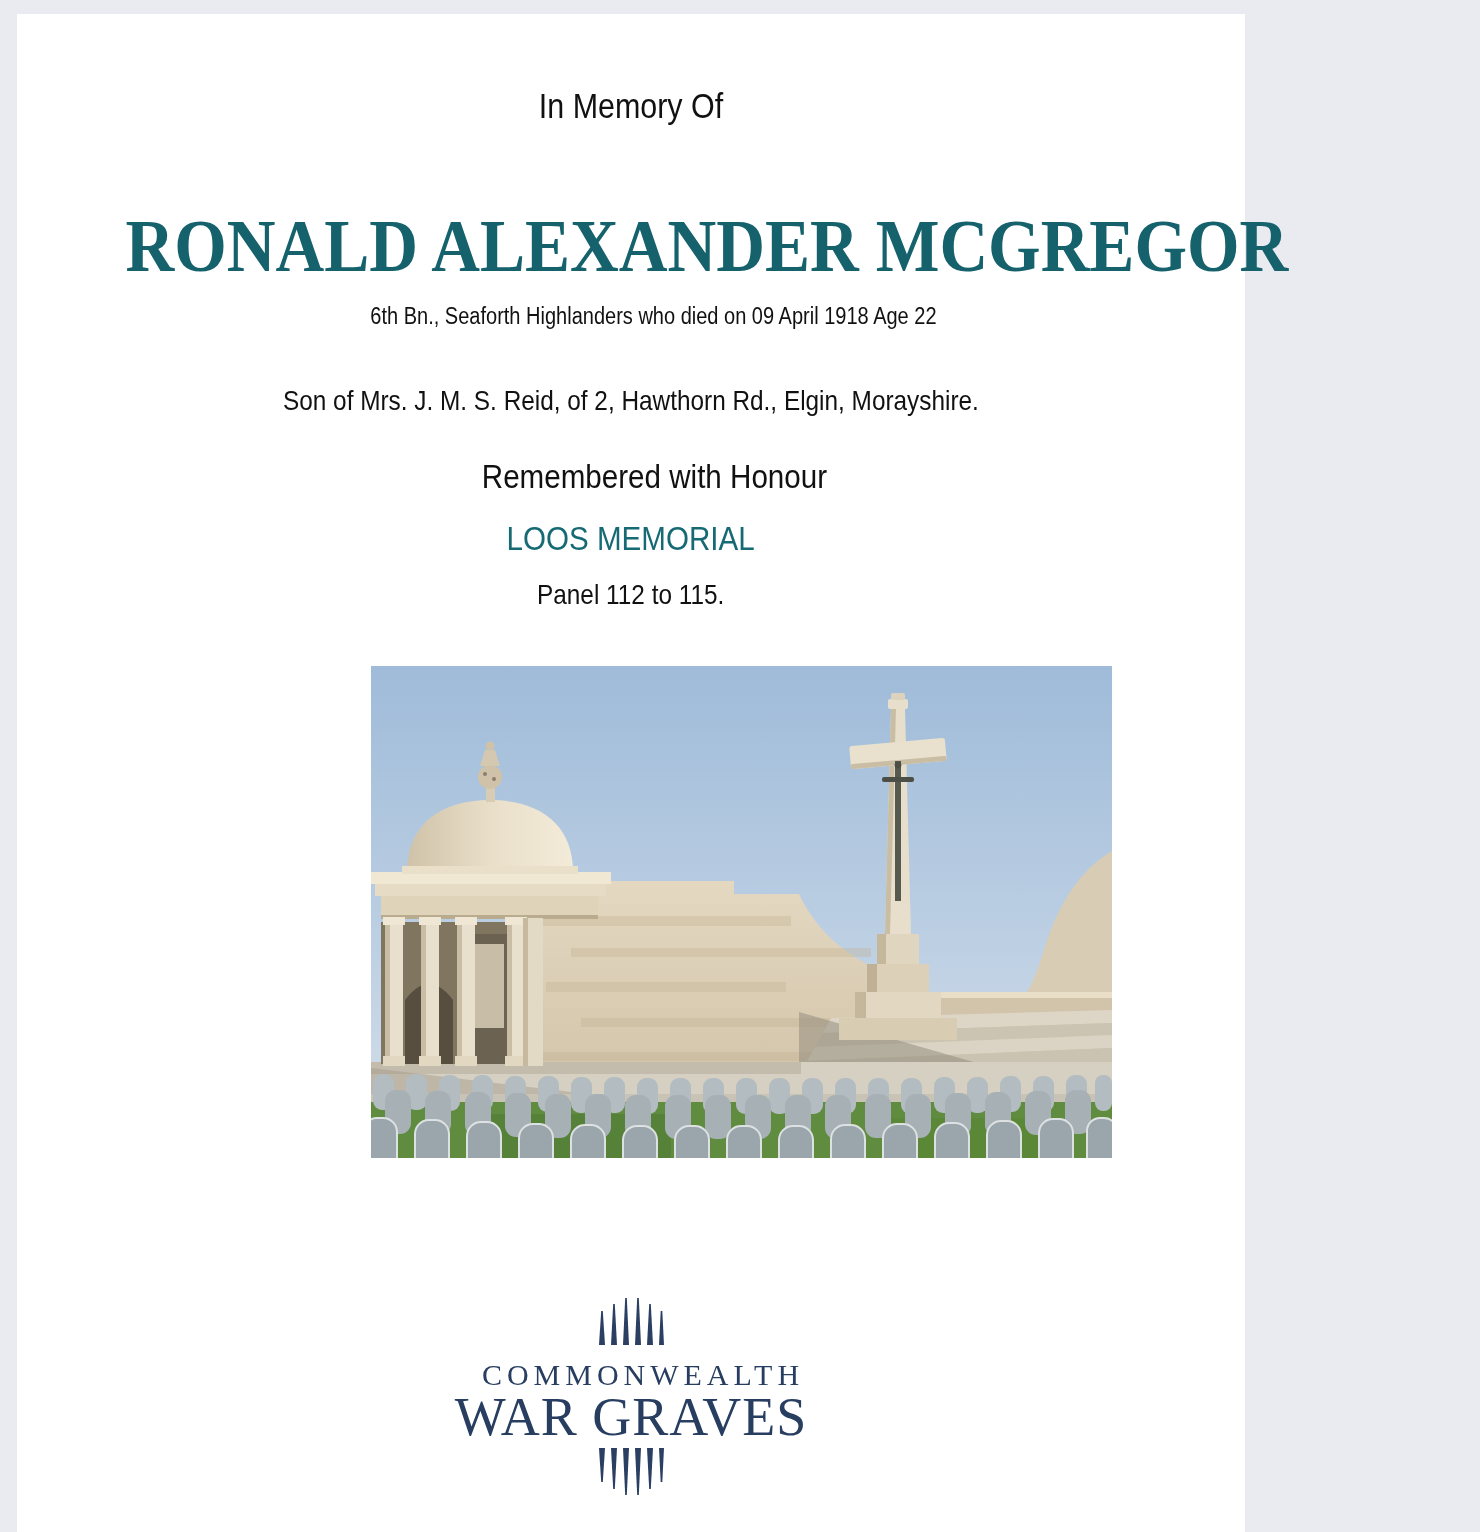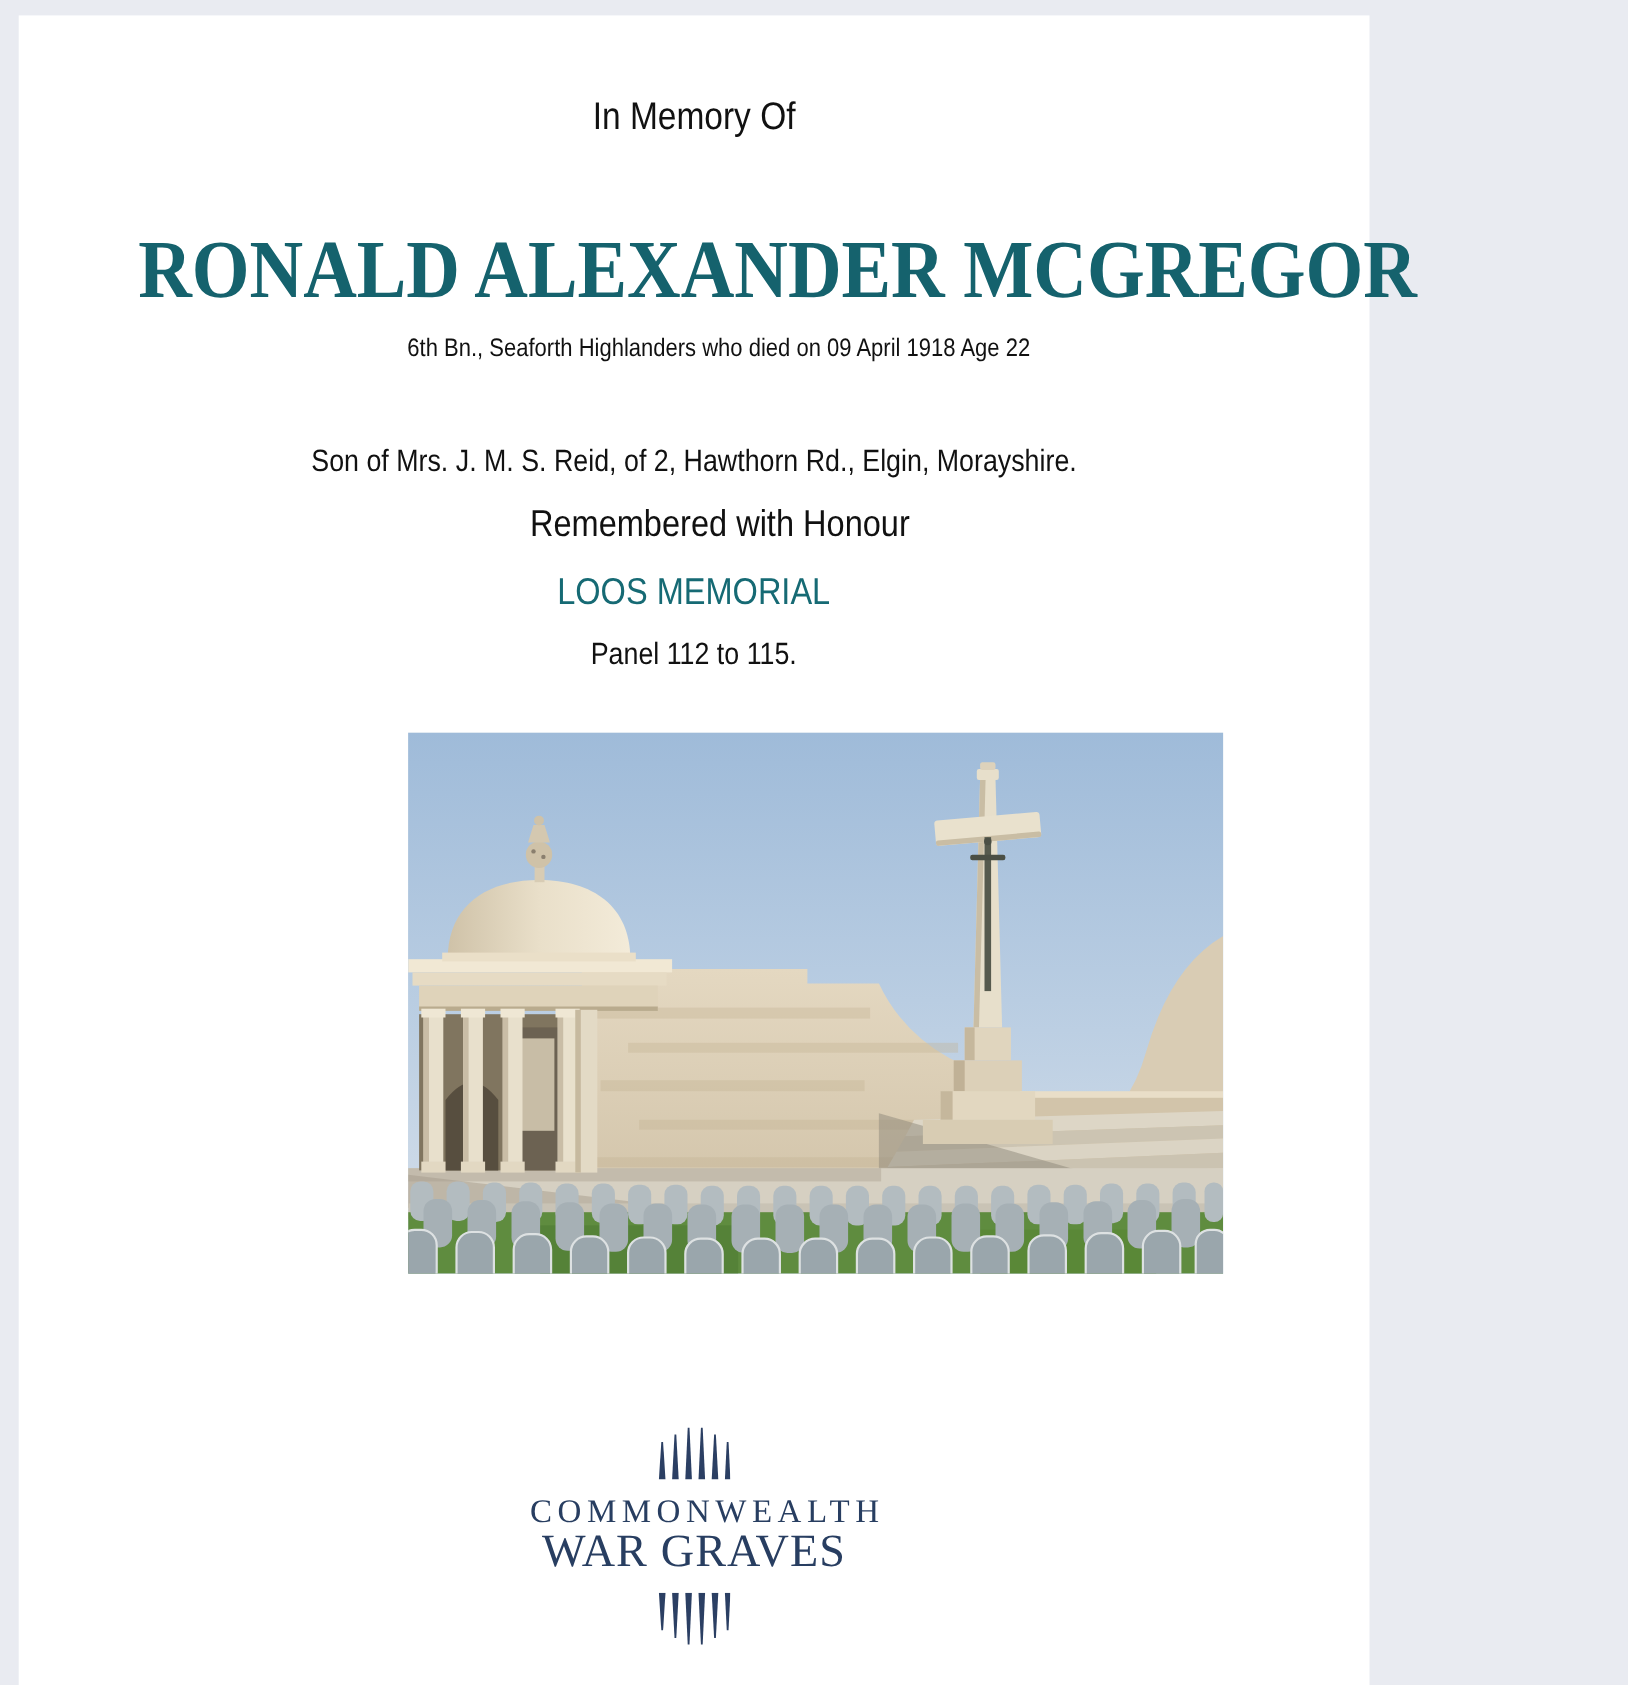--- a/index.html
+++ b/index.html
@@ -22,39 +22,39 @@
   .dedication{top:72px;font-size:35px;}
   .rank{top:134px;font-size:35px;}
   .casualty-name{
     top:194px;font-size:75px;line-height:1.0;
     font-family:"Liberation Serif", serif;font-weight:bold;
     color:#15626d;
     margin-left:44px;
   }
   .casualty-name .cond{transform:scaleX(0.90);}
   .service{top:289px;font-size:23px;margin-left:44px;}
-  .family{top:389px;font-size:28px;}
+  .family{top:371px;font-size:28px;}
   .honour{top:443px;font-size:34px;margin-left:47px;}
   .memorial-site{top:505px;font-size:34px;color:#166a74;}
   .panel{top:565px;font-size:28px;}
   .photo{
     position:absolute;left:354px;top:652px;width:741px;height:492px;
     overflow:hidden;background:#c6d6e6;
   }
   .photo svg{display:block;}
   .logo-strokes{position:absolute;left:0;right:0;text-align:center;}
   .strokes-top{top:1279px;}
   .strokes-bottom{top:1434px;}
   .logo-line{
     position:absolute;left:0;right:0;text-align:center;
     font-family:"Liberation Serif", serif;
     color:#283e61;white-space:nowrap;
   }
   .logo-line1{top:1344px;font-size:30px;letter-spacing:5px;line-height:1.1;margin-left:24px;}
-  .logo-line2{top:1374px;font-size:42px;letter-spacing:1px;line-height:1.1;text-align:center;}
+  .logo-line2{top:1374px;font-size:54px;letter-spacing:1px;line-height:1.1;text-align:center;}
 </style>
 </head>
 <body>
 
 <div class="page">
 
   <div class="line dedication"><span class="cond">In Memory Of</span></div>
   <div class="line casualty-name"><span class="cond">RONALD ALEXANDER MCGREGOR</span></div>
   <div class="line service"><span class="cond">6th Bn., Seaforth Highlanders who died on 09 April 1918 Age 22</span></div>
   <div class="line family"><span class="cond">Son of Mrs. J. M. S. Reid, of 2, Hawthorn Rd., Elgin, Morayshire.</span></div>

